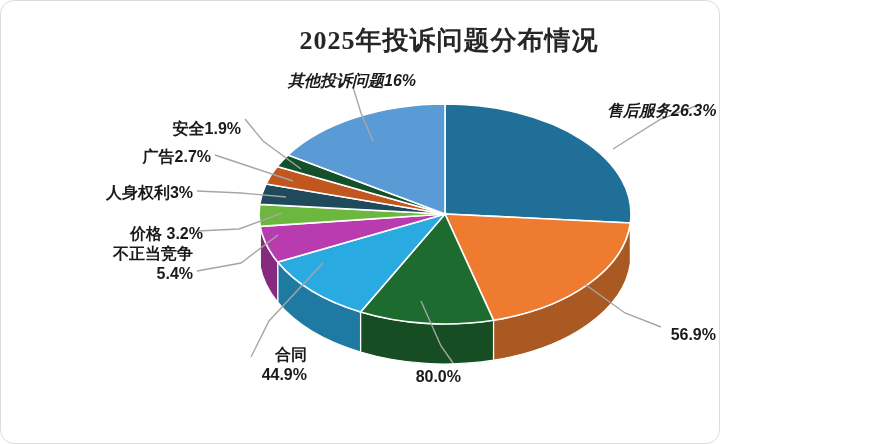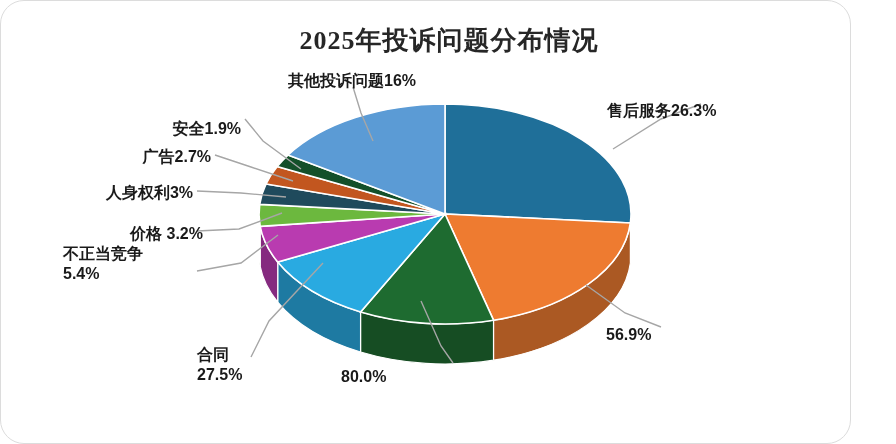--- a/index.html
+++ b/index.html
@@ -5,26 +5,26 @@
   html, body {
     margin: 0;
     padding: 0;
     background: #ffffff;
   }
   body {
     font-family: "Liberation Sans", "DejaVu Sans", sans-serif;
   }
   #chart-card {
     position: relative;
-    width: 851px;
+    width: 720px;
     height: 444px;
     box-sizing: border-box;
     background: #ffffff;
     border: 1px solid #dcdcdc;
-    border-radius: 24px;
+    border-radius: 14px;
     overflow: hidden;
   }
   #chart-title {
     position: absolute;
     top: 22px;
     left: 0;
     width: 896px;
     text-align: center;
     font-family: "Liberation Serif", "DejaVu Serif", serif;
     font-size: 26px;
@@ -42,23 +42,23 @@
   }
   .slice-label {
     position: absolute;
     font-family: "Liberation Sans", "DejaVu Sans", sans-serif;
     font-size: 16px;
     font-weight: 700;
     color: #1a1a1a;
     white-space: nowrap;
     line-height: 1.28;
   }
-  .slice-label.center { text-align: left; }
+  .slice-label.center { text-align: right; }
   .slice-label.right  { text-align: right; }
-  .slice-label.left   { text-align: left; }
+  .slice-label.left   { text-align: left; font-style: italic; }
 </style>
 </head>
 <body>
 
 <div id="chart-card">
 
   <div id="chart-title">2025年投诉问题分布情况</div>
 
   <svg id="pie-svg" viewBox="0 0 896 444">
     <defs>
@@ -107,21 +107,21 @@
   <div class="slice-label center" style="left:605px; top:324px; width:110px;">
     <div>56.9%</div>
   </div>
 
   <div class="slice-label center" style="left:340px; top:366px; width:120px;">
     <div>80.0%</div>
   </div>
 
   <div class="slice-label center" style="left:196px; top:344px; width:110px;">
     <div>合同</div>
-    <div>27.5%</div>
+    <div>44.9%</div>
   </div>
 
   <div class="slice-label center" style="left:62px; top:243px; width:130px;">
     <div>不正当竞争</div>
     <div>5.4%</div>
   </div>
 
   <div class="slice-label right" style="left:72px; top:223px; width:130px;">价格 3.2%</div>
 
   <div class="slice-label right" style="left:52px; top:182px; width:140px;">人身权利3%</div>

